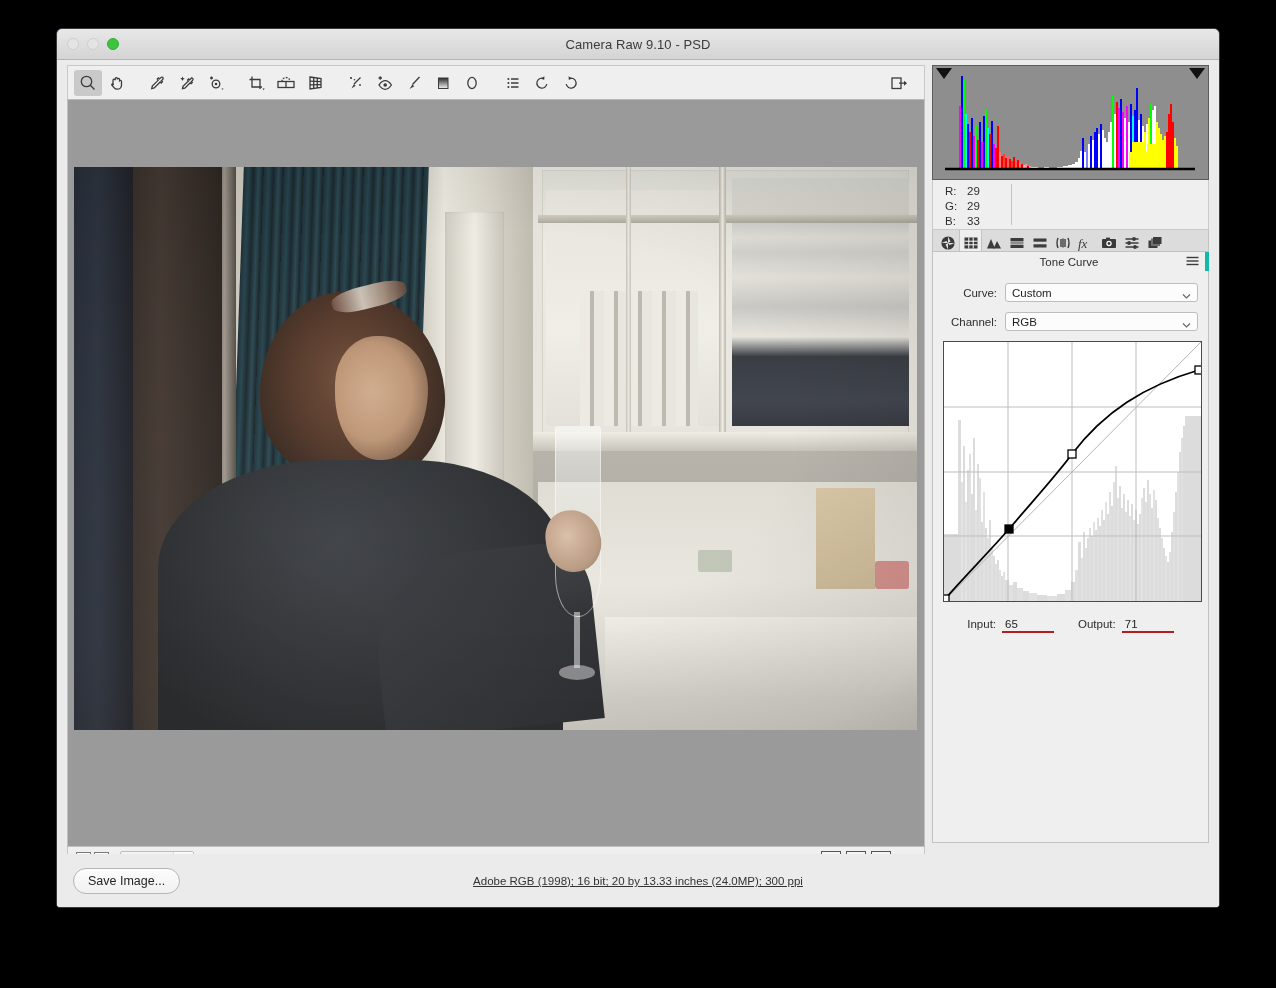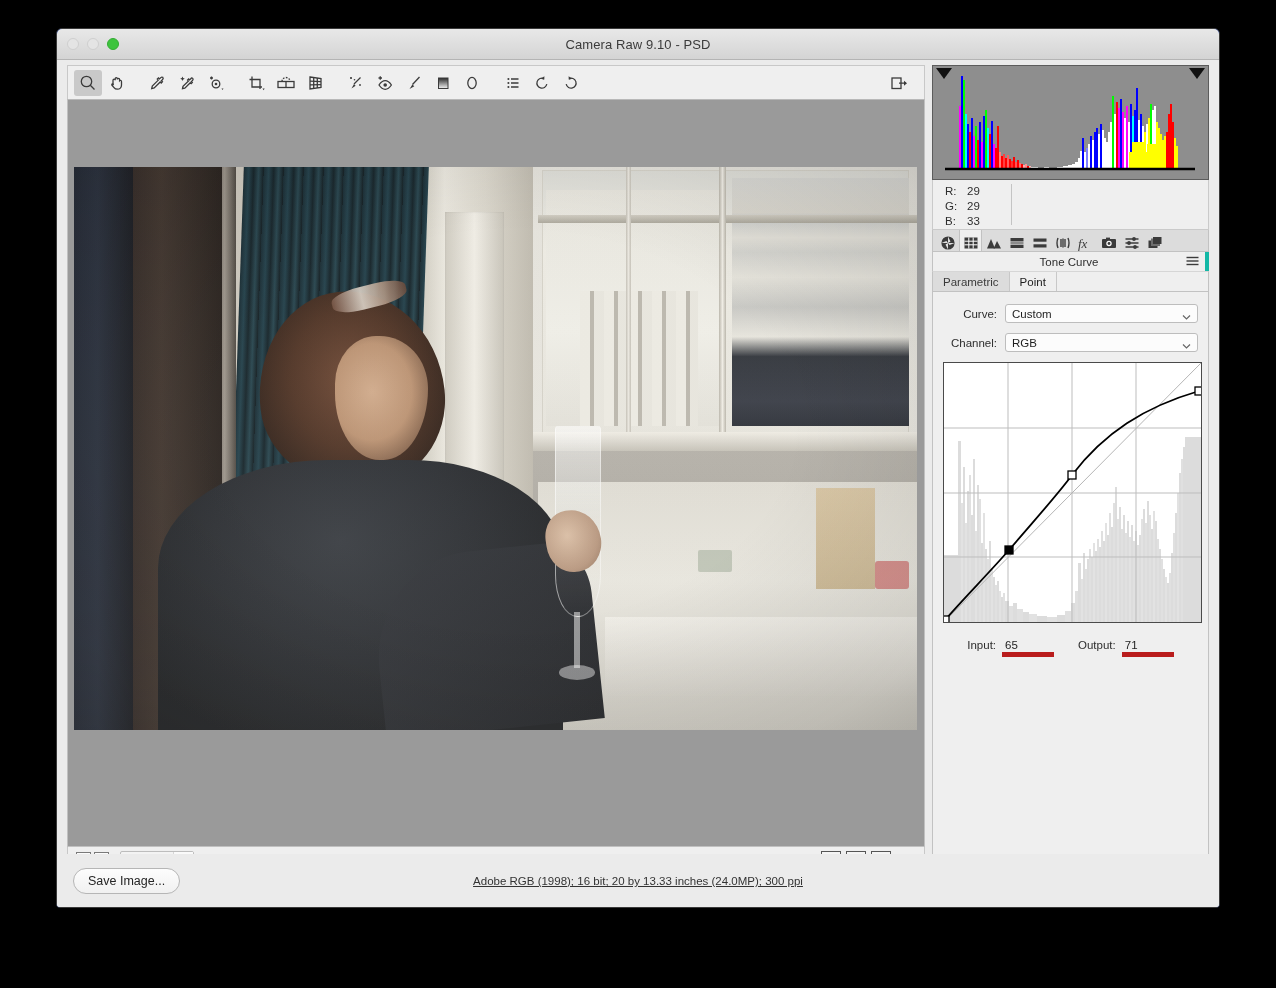--- a/index.html
+++ b/index.html
@@ -394,21 +394,21 @@
     overflow: hidden;
   }
   .io-row {
     display: flex; align-items: center; justify-content: center;
     gap: 24px; margin-top: 16px;
   }
   .io-item { display: flex; align-items: baseline; gap: 6px; }
   .io-lab { font-size: 11.5px; color: #2d2d2d; }
   .io-val {
     width: 52px; font-size: 11.5px; color: #1e1e1e;
-    border-bottom: 5px solid #b91c1c; padding: 0 2px 1px 3px;
+    border-bottom: 2px solid #b91c1c; padding: 0 2px 1px 3px;
   }
 
   
   .footer {
     position: absolute; left: 0; right: 0; bottom: 0;
     height: 54px;
     background: #ebebeb;
     display: flex; align-items: center;
     padding: 0 16px;
   }
@@ -896,25 +896,20 @@
           <span>Tone Curve</span>
           <span class="panel-menu">
             <svg width="13" height="10" viewBox="0 0 13 10">
                 <line x1="0.5" y1="1.5" x2="12.5" y2="1.5" stroke="#3b3b3b" stroke-width="1.4"></line>
                 <line x1="0.5" y1="5" x2="12.5" y2="5" stroke="#3b3b3b" stroke-width="1.4"></line>
                 <line x1="0.5" y1="8.5" x2="12.5" y2="8.5" stroke="#3b3b3b" stroke-width="1.4"></line>
               </svg>
           </span>
         </div>
 
-        <div class="subtabs">
-          <div class="stab">Parametric</div>
-          <div class="stab active">Point</div>
-          <div style="flex:1;background:#efefef"></div>
-        </div>
 
         <div class="panel-body">
 
           <div class="field-row">
             <div class="field-lab">Curve:</div>
             <div class="select">
               <span>Custom</span>
               <span class="caret">
                 <svg width="9" height="6" viewBox="0 0 9 6">
                     <path d="M1 1.5 L4.5 5 L8 1.5" stroke="#666" fill="none" stroke-width="1.2"></path>

